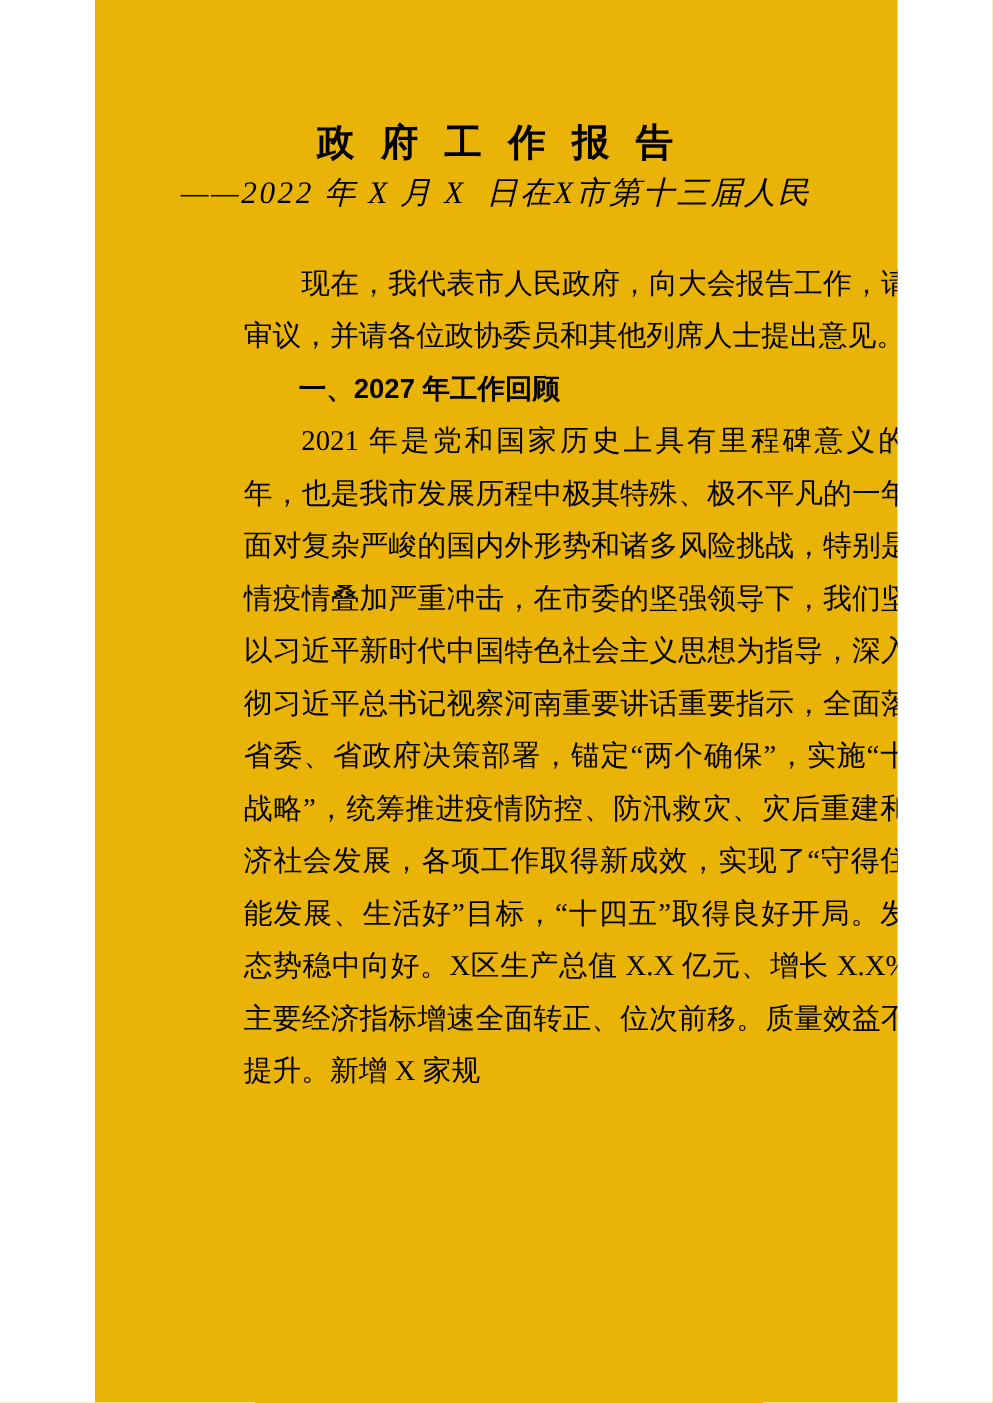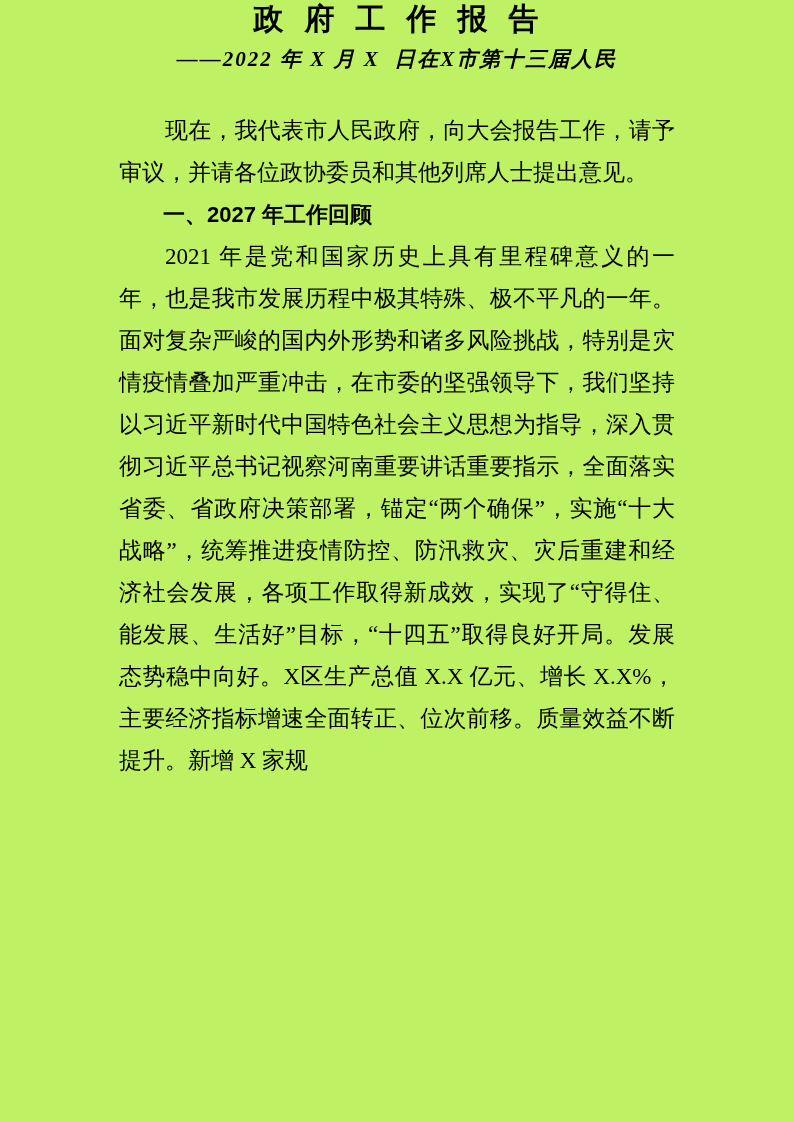--- a/index.html
+++ b/index.html
@@ -1,45 +1,45 @@
 <!DOCTYPE html>
 <html><head>
 <meta charset="utf-8">
 <style>
   * { margin: 0; padding: 0; box-sizing: border-box; }
   html, body { background: #ffffff; }
   .page {
     position: relative;
-    width: 794px;
+    width: 642px;
     height: 1122px;
     margin: 0 auto;
-    background: #bef264;
+    background: #eab308;
     color: #000000;
     font-family: "Liberation Serif", "DejaVu Serif", serif;
     overflow: hidden;
+    padding-top: 96px;
   }
   .doc-title {
     width: 100%;
     text-align: center;
     font-size: 30px;
     line-height: 38px;
     font-weight: bold;
     font-family: "Liberation Serif", "DejaVu Serif", serif;
     letter-spacing: 2px;
     white-space: pre;
   }
   .doc-subtitle {
     width: 100%;
     text-align: center;
-    font-size: 21px;
+    font-size: 25px;
     line-height: 30px;
     font-style: italic;
     letter-spacing: 2px;
     white-space: pre;
-    font-weight: bold;
   }
   .doc-subtitle.first { margin-top: 6px; }
   .doc-body {
     margin: 36px 119px 0 119px;
     width: 556px;
     font-size: 23px;
     line-height: 42px;
     text-align: justify;
   }
   .para { text-align: justify; }

